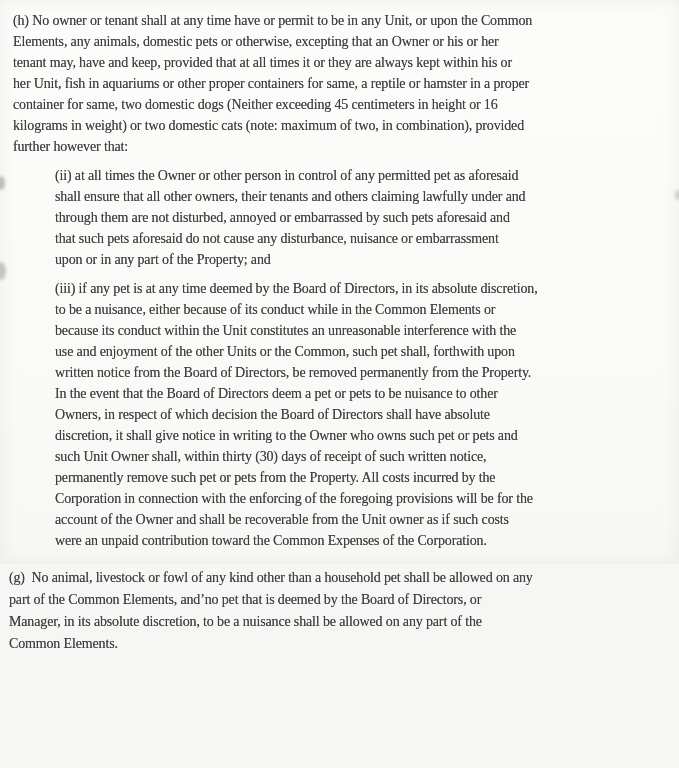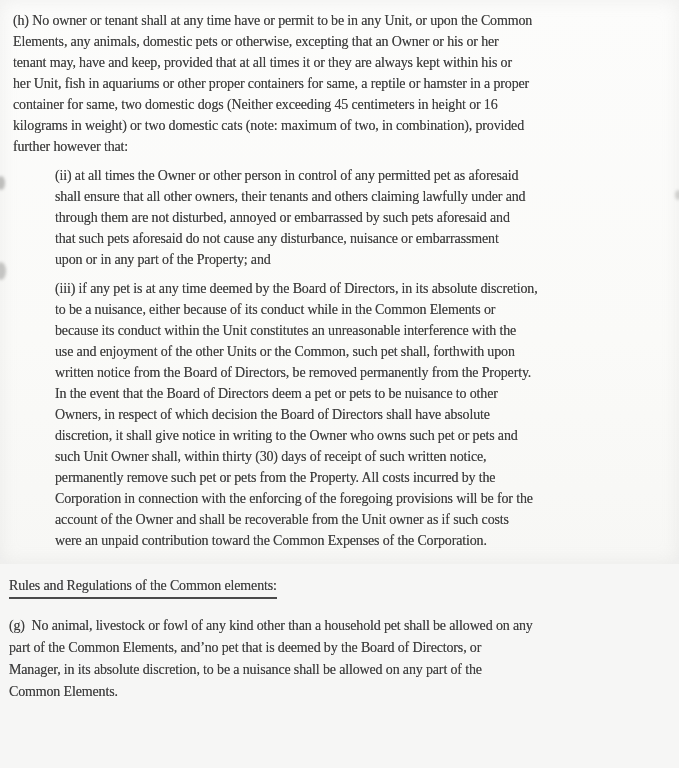--- a/index.html
+++ b/index.html
@@ -85,23 +85,20 @@
 written notice from the Board of Directors, be removed permanently from the Property.
 In the event that the Board of Directors deem a pet or pets to be nuisance to other
 Owners, in respect of which decision the Board of Directors shall have absolute
 discretion, it shall give notice in writing to the Owner who owns such pet or pets and
 such Unit Owner shall, within thirty (30) days of receipt of such written notice,
 permanently remove such pet or pets from the Property. All costs incurred by the
 Corporation in connection with the enforcing of the foregoing provisions will be for the
 account of the Owner and shall be recoverable from the Unit owner as if such costs
 were an unpaid contribution toward the Common Expenses of the Corporation.</div>
 
-  <div class="section-heading-wrap">
-    <span class="section-heading">Rules and Regulations of the Common elements:</span>
-  </div>
 
   <div class="scan-text para-g">(g)  No animal, livestock or fowl of any kind other than a household pet shall be allowed on any
 part of the Common Elements, and’no pet that is deemed by the Board of Directors, or
 Manager, in its absolute discretion, to be a nuisance shall be allowed on any part of the
 Common Elements.</div>
 
   <div class="smudge smudge-1"></div>
   <div class="smudge smudge-2"></div>
   <div class="smudge smudge-3"></div>
 

